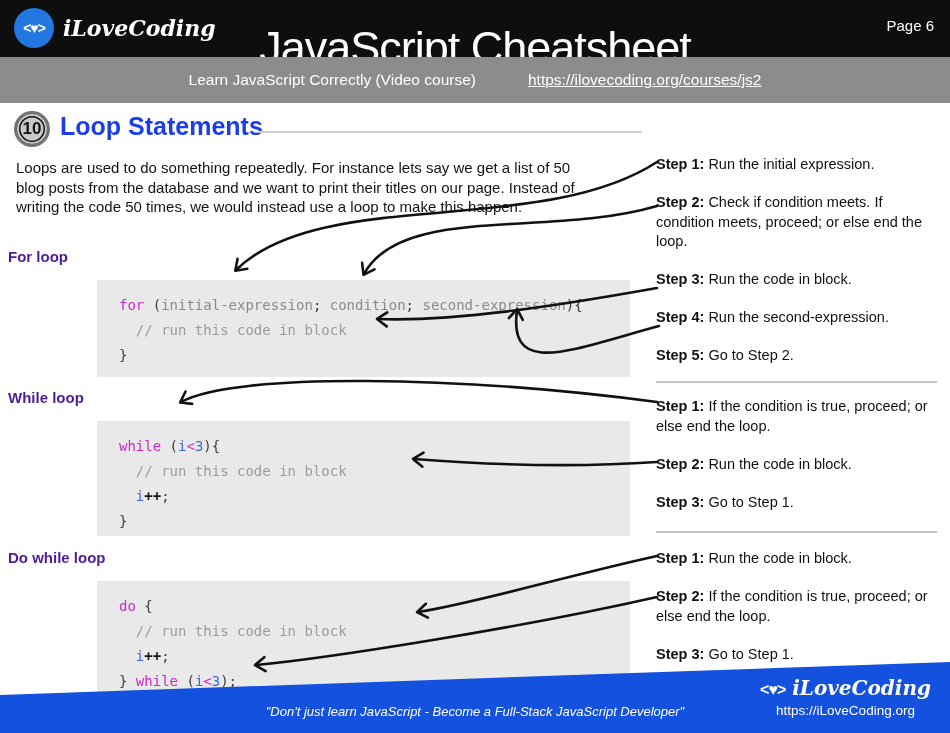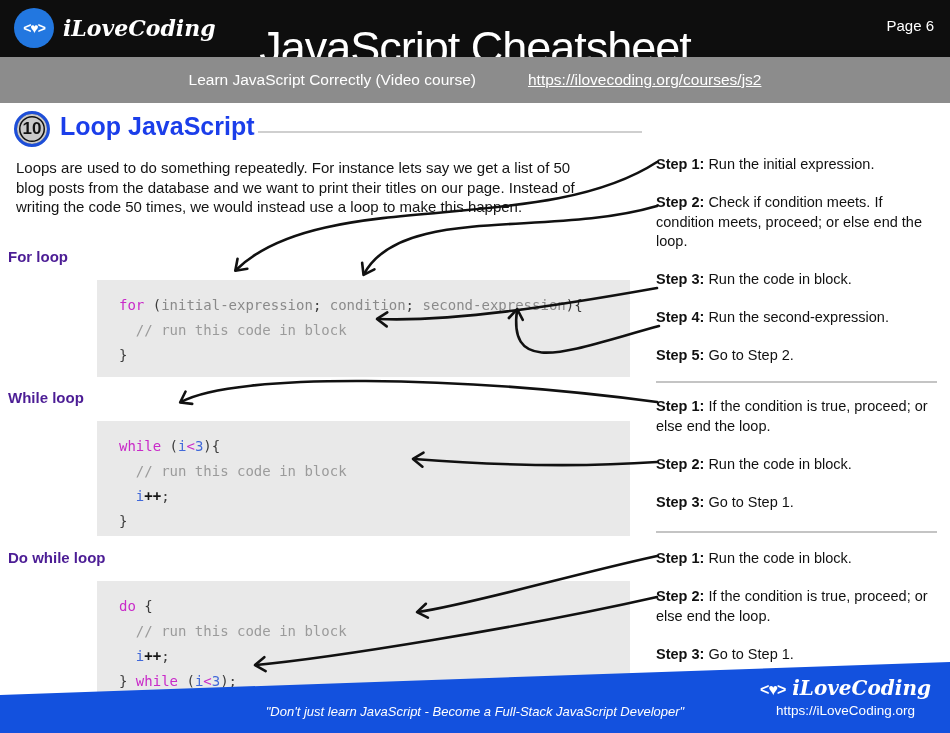--- a/index.html
+++ b/index.html
@@ -17,21 +17,21 @@
          font-size:45px;font-weight:normal;letter-spacing:-1px;}
   .page-num{position:absolute;right:16px;top:17px;color:#fff;font-size:15px;}
 
   
   .subbar{position:absolute;left:0;top:57px;width:950px;height:46px;background:#8c8c8c;
           display:flex;align-items:center;justify-content:center;gap:52px;color:#fff;font-size:15.5px;}
   .course-link{color:#fff;}
 
   
   .num-badge{position:absolute;left:14px;top:111px;width:30px;height:30px;border-radius:50%;
-             background:#c9c9c9;border:3px solid #1d4ed8;
+             background:#c9c9c9;border:3px solid #737373;
              box-shadow:inset 0 0 0 2px #c9c9c9, inset 0 0 0 3.5px #111;
              display:flex;align-items:center;justify-content:center;
              font-weight:bold;font-size:17px;color:#111;}
   .section-title{position:absolute;left:60px;top:112px;margin:0;color:#1b3eea;font-size:25px;font-weight:bold;}
   .head-rule{position:absolute;left:258px;top:131px;width:384px;height:2px;background:#cfcfcf;}
 
   .intro{position:absolute;left:16px;top:158px;width:584px;margin:0;font-size:15px;line-height:19.5px;color:#141414;}
 
   
   .loop-label{position:absolute;left:8px;font-weight:bold;font-size:15px;color:#4c1d95;}
@@ -78,21 +78,21 @@
     <h1 class="title">JavaScript Cheatsheet</h1>
     <span class="page-num">Page 6</span>
   </header>
 
   <div class="subbar">
     <span>Learn JavaScript Correctly (Video course)</span>
     <a class="course-link" href="#">https://ilovecoding.org/courses/js2</a>
   </div>
 
   <div class="num-badge">10</div>
-  <h2 class="section-title">Loop JavaScript</h2>
+  <h2 class="section-title">Loop Statements</h2>
   <div class="head-rule"></div>
 
   <p class="intro">Loops are used to do something repeatedly. For instance lets say we get a list of 50 blog posts from the database and we want to print their titles on our page. Instead of writing the code 50 times, we would instead use a loop to make this happen.</p>
 
   <div class="loop-label lbl0">For loop</div>
   <pre class="code cb0"><div class="code-line"><span class="tk-kw">for</span><span class="tk-pu"> (</span><span class="tk-id">initial-expression</span><span class="tk-pu">;</span><span class="tk-id"> condition</span><span class="tk-pu">;</span><span class="tk-id"> second-expression</span><span class="tk-pu">){</span></div><div class="code-line"><span class="tk-cm">  // run this code in block</span></div><div class="code-line"><span class="tk-pu">}</span></div></pre>
 
   <div class="loop-label lbl1">While loop</div>
   <pre class="code cb1"><div class="code-line"><span class="tk-kw">while</span><span class="tk-pu"> (</span><span class="tk-vr">i</span><span class="tk-kw">&lt;</span><span class="tk-vr">3</span><span class="tk-pu">){</span></div><div class="code-line"><span class="tk-cm">  // run this code in block</span></div><div class="code-line"><span class="tk-pu">  </span><span class="tk-vr">i</span><span class="tk-op">++</span><span class="tk-pu">;</span></div><div class="code-line"><span class="tk-pu">}</span></div></pre>
 

